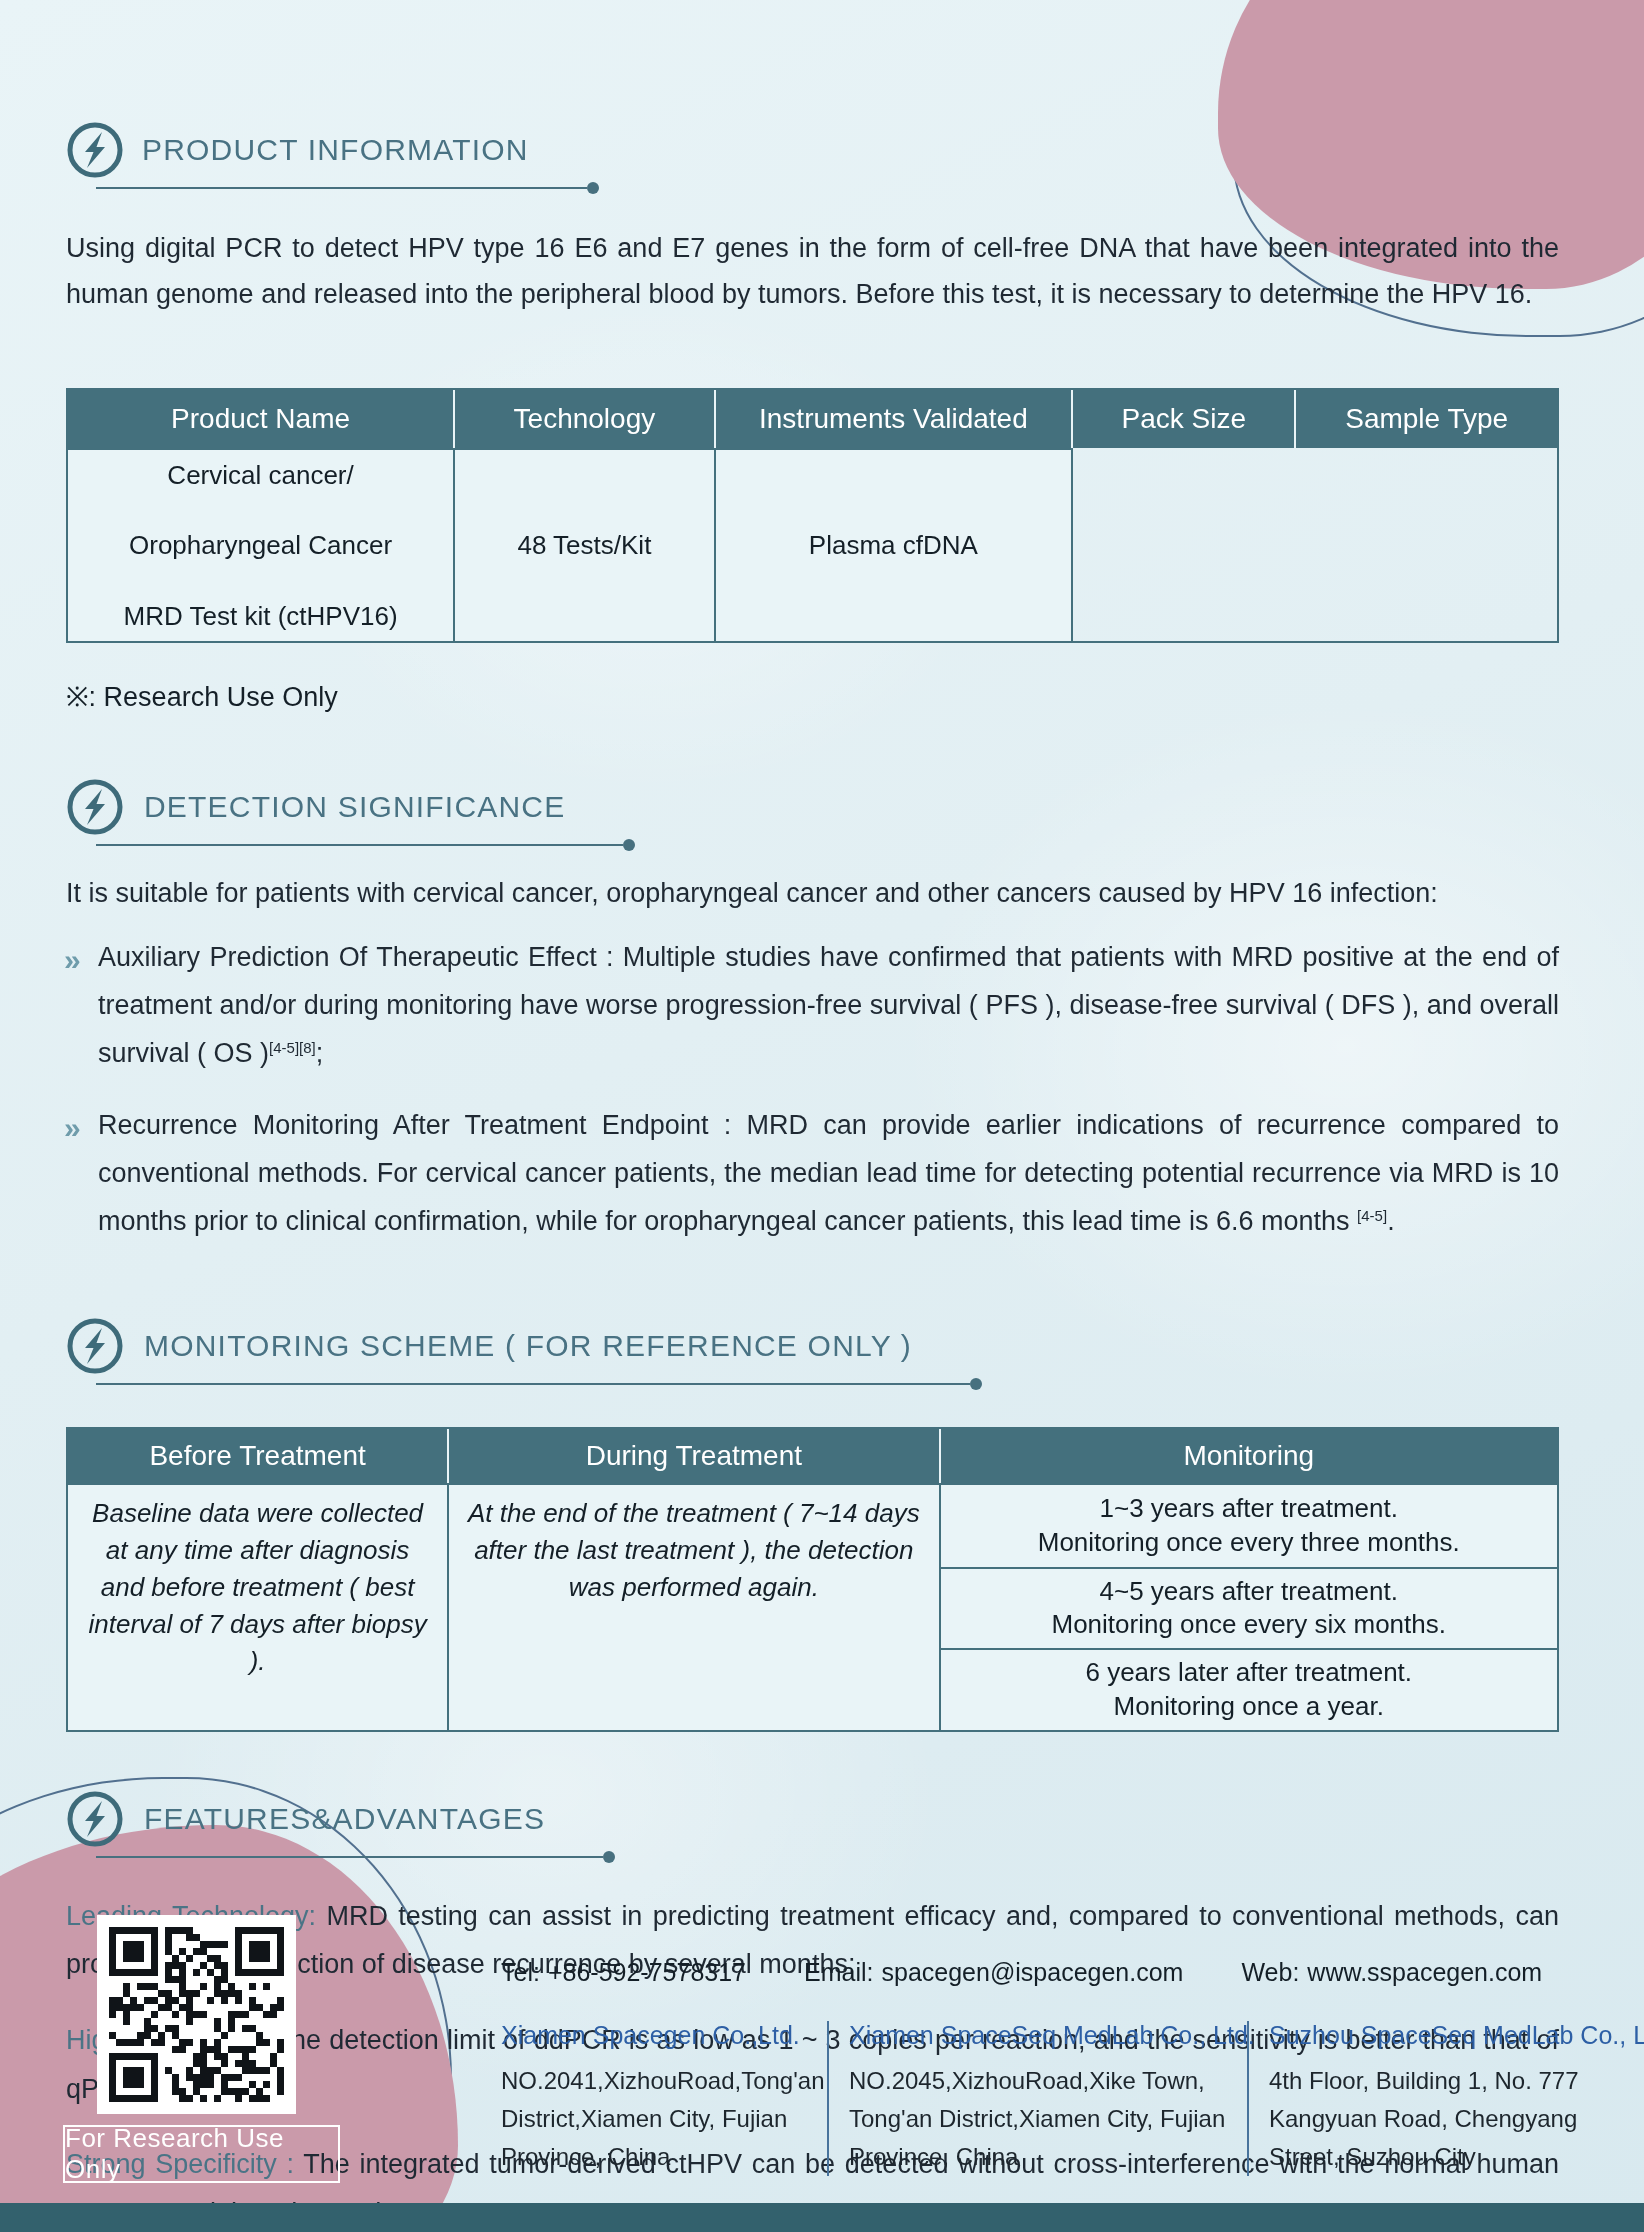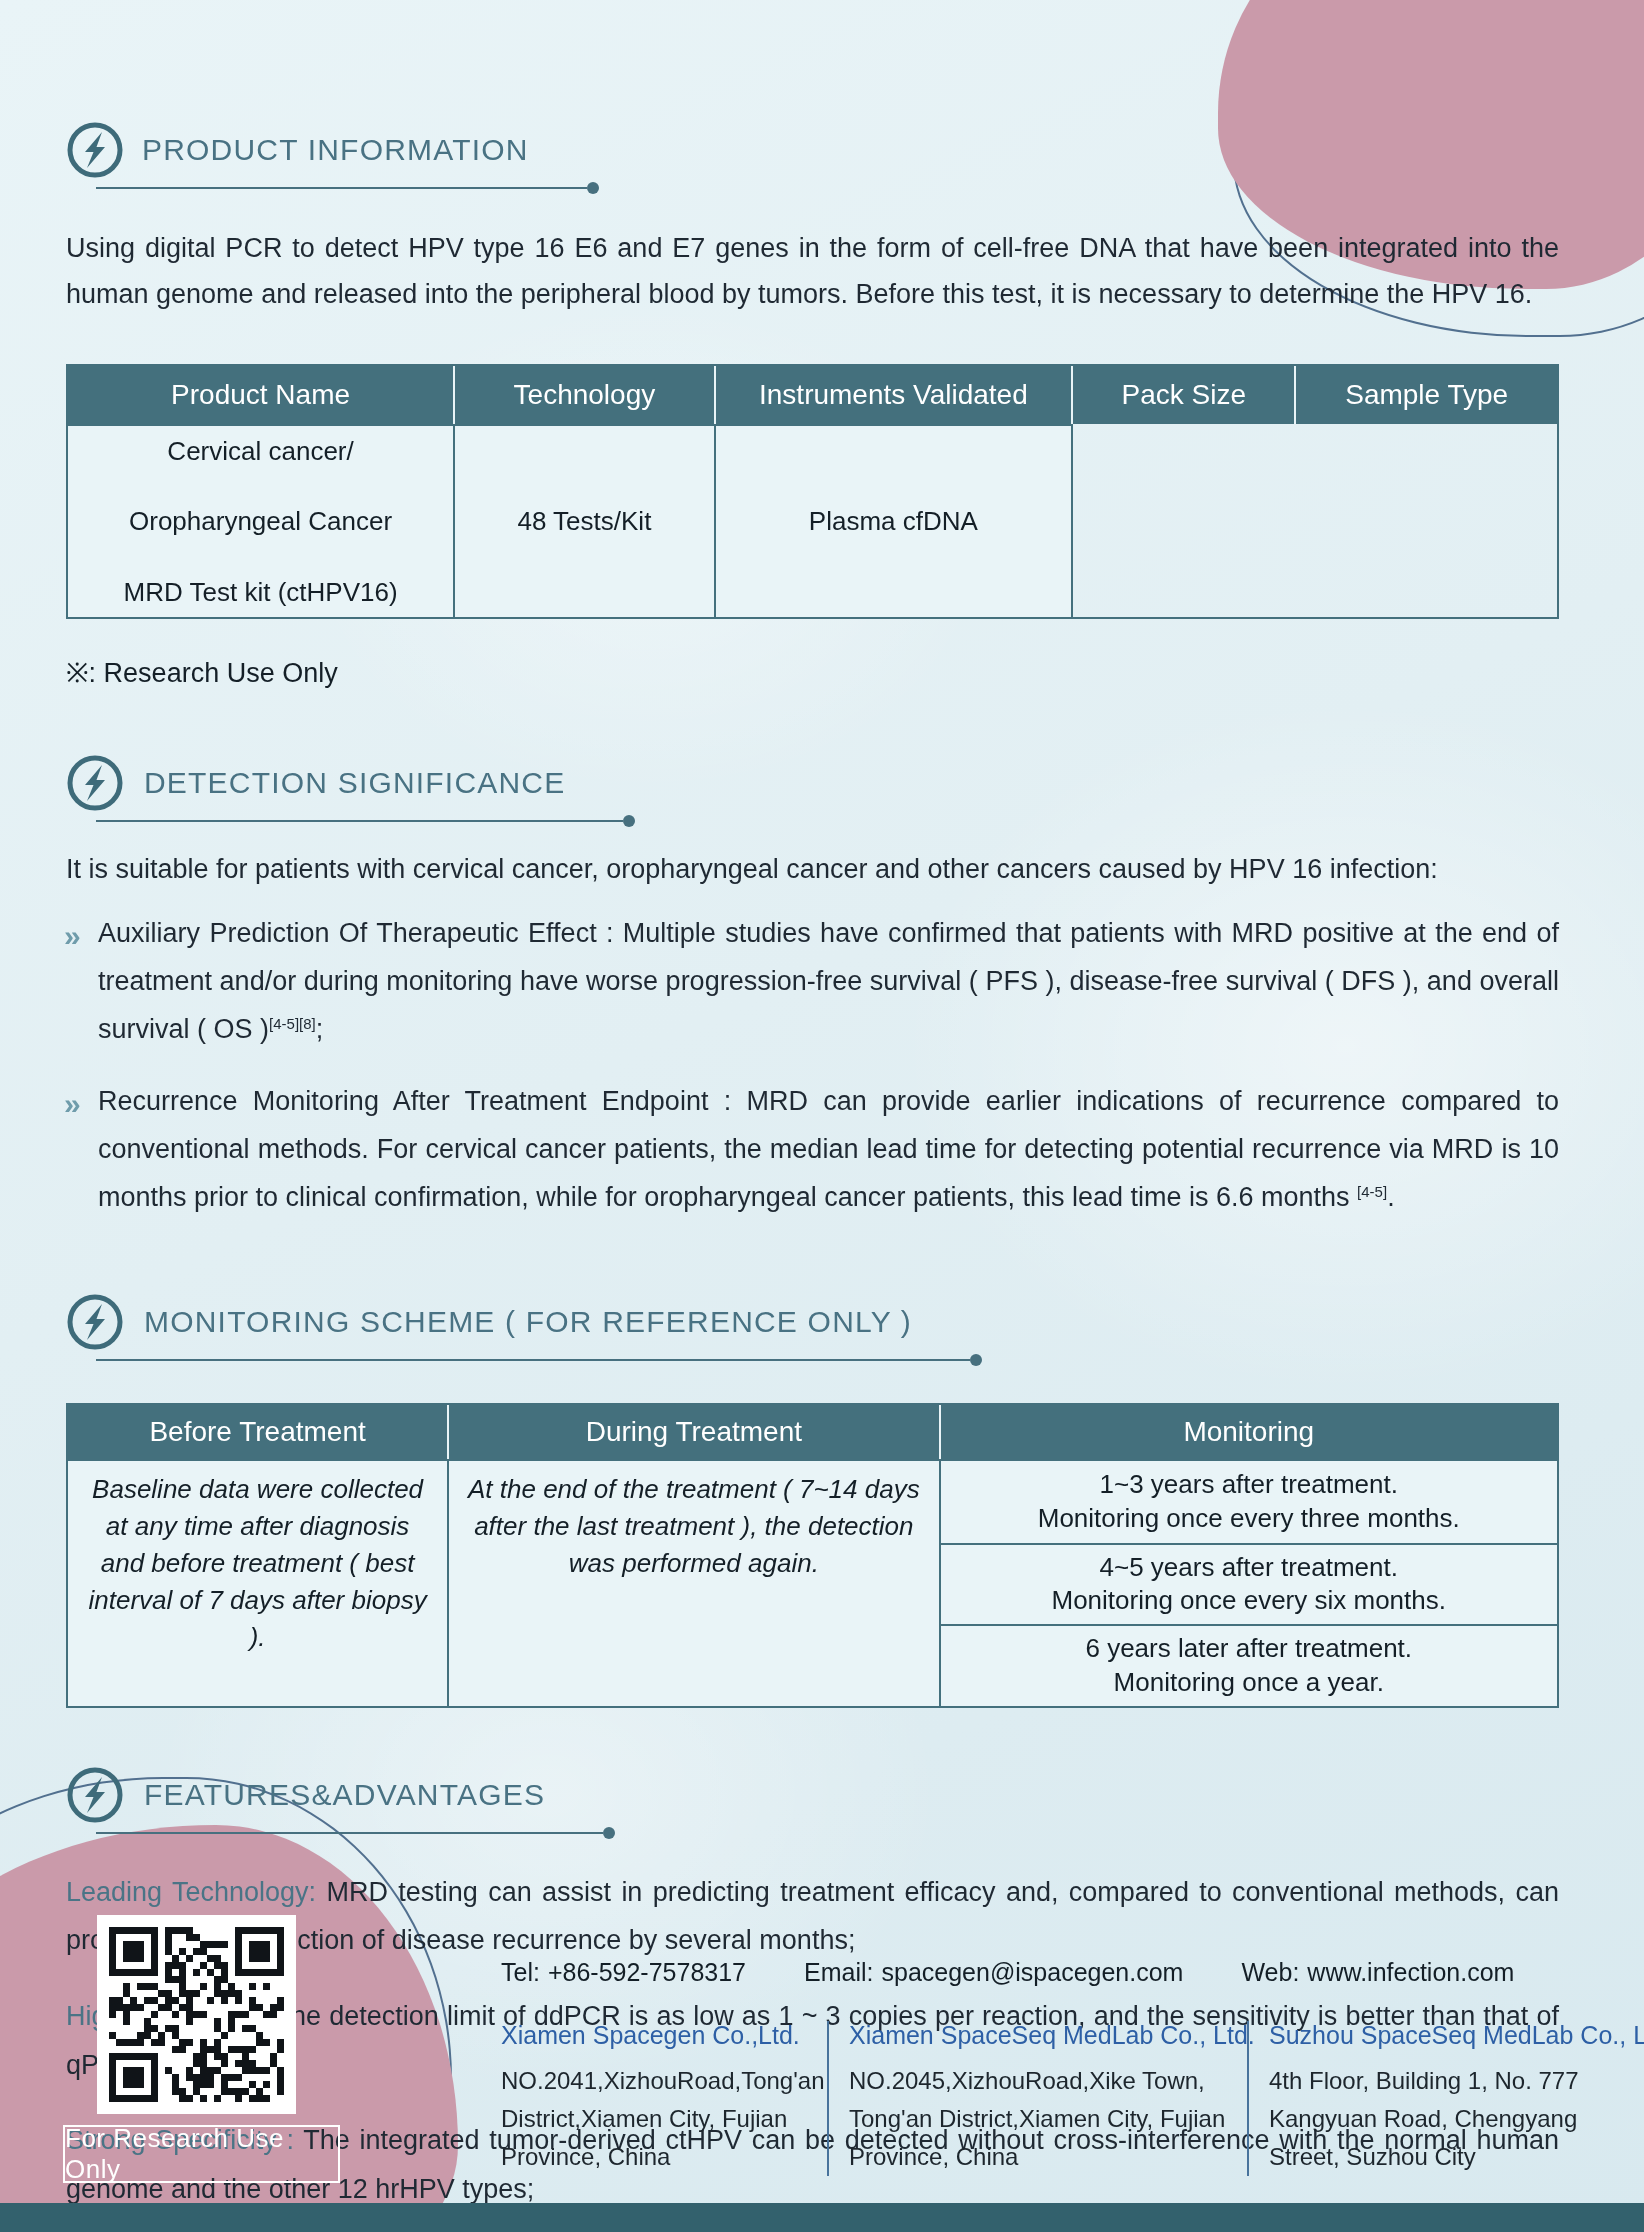--- a/index.html
+++ b/index.html
@@ -29,21 +29,21 @@
   
   .sec-head{display:inline-flex;align-items:center;gap:20px;position:relative;margin-top:0;}
   .sec-title{font-size:30px;color:#497283;letter-spacing:1.2px;}
   .sec-rule{position:absolute;left:30px;right:-58px;bottom:-10px;height:2px;background:#47707f;}
   .sec-dot{position:absolute;right:-70px;bottom:-15px;width:12px;height:12px;border-radius:50%;background:#47707f;}
   .logo-svg{display:block;}
 
   .intro{font-size:27px;line-height:1.72;text-align:justify;margin:42px 0 0 0;}
 
   
-  .ptable{display:grid;grid-template-columns:26% 17.5% 24% 15% 17.5%;border:2px solid #44707d;margin-top:46px;}
+  .ptable{display:grid;grid-template-columns:26% 17.5% 24% 15% 17.5%;border:2px solid #44707d;margin-top:70px;}
   .ptable .th{background:#44707d;color:#fff;font-size:28px;text-align:center;padding:13px 4px;border-right:2px solid #e9f4f7;display:flex;align-items:center;justify-content:center;}
   .ptable .th:nth-child(5){border-right:none;}
   .ptable .td{background:#e9f4f7;border-top:2px solid #44707d;border-right:2px solid #44707d;min-height:135px;display:flex;flex-direction:column;align-items:center;justify-content:center;font-size:26px;line-height:1.32;text-align:center;padding:8px 6px;color:#141f27;gap:36px;}
   .ptable .td:nth-child(10){border-right:none;}
 
   .note{font-size:27px;margin-top:34px;color:#141f27;}
 
   .ds-intro{font-size:27px;margin-top:38px;}
   .bullet{position:relative;padding-left:32px;margin-top:24px;font-size:27px;line-height:1.78;text-align:justify;}
   .bullet .mk{position:absolute;left:-2px;top:0px;color:#6f9cab;font-size:30px;font-weight:bold;}
@@ -507,21 +507,21 @@
         <rect x="147" y="168" width="7" height="7"></rect>
         <rect x="154" y="168" width="7" height="7"></rect>
       </svg>
   </div>
   <div class="stamp">For Research Use Only</div>
 
   <div class="footer">
     <div class="contact">
       <span><span class="lab">Tel:</span><span>+86-592-7578317</span></span>
       <span><span class="lab">Email:</span><span>spacegen@ispacegen.com</span></span>
-      <span><span class="lab">Web:</span><span>www.infection.com</span></span>
+      <span><span class="lab">Web:</span><span>www.sspacegen.com</span></span>
     </div>
     <div class="companies">
       <div class="company">
         <div class="cname">Xiamen Spacegen Co.,Ltd.</div>
         <div class="caddr">NO.2041,XizhouRoad,Tong'an District,Xiamen City,  Fujian Province, China</div>
       </div>
       <div class="company">
         <div class="cname">Xiamen SpaceSeq MedLab Co., Ltd.</div>
         <div class="caddr">NO.2045,XizhouRoad,Xike Town, Tong'an District,Xiamen City, Fujian Province, China</div>
       </div>

